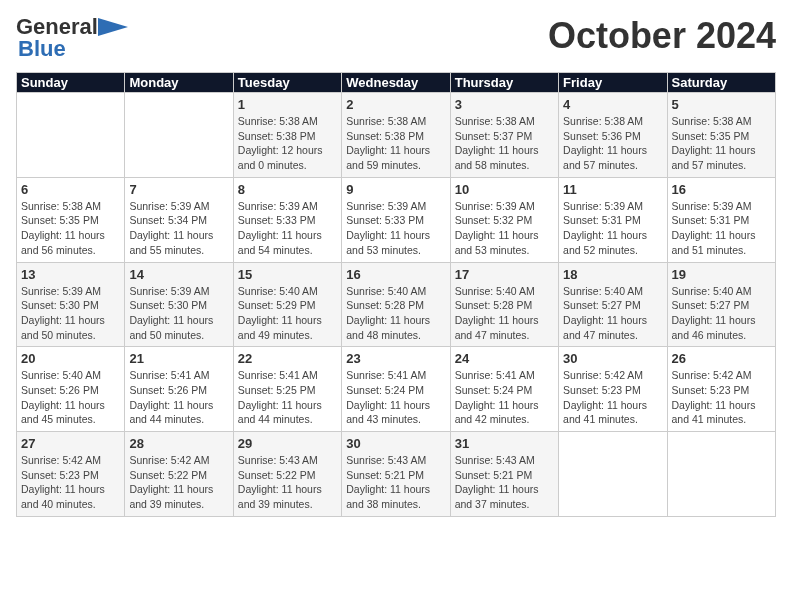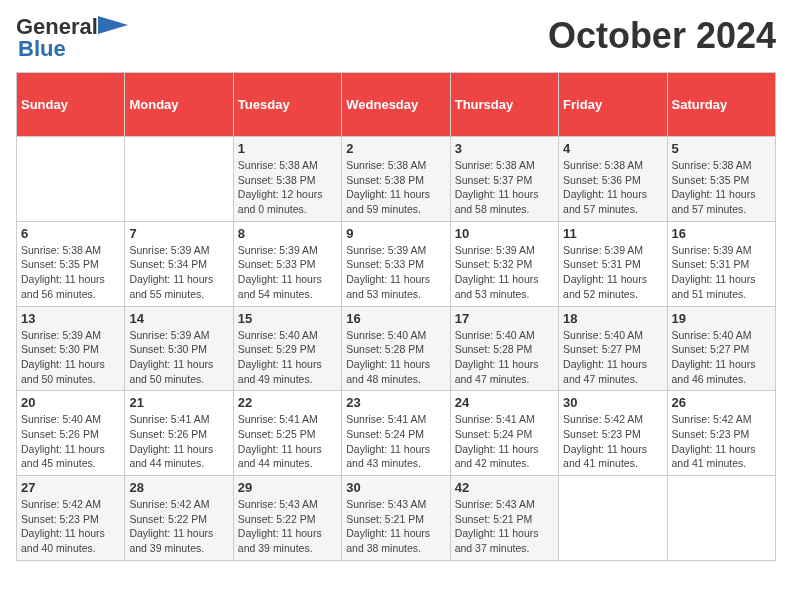--- a/index.html
+++ b/index.html
@@ -40,23 +40,23 @@
       font-size: 16px;
       font-weight: normal;
       color: #555;
     }
     table {
       width: 100%;
       border-collapse: collapse;
       font-size: 11px;
     }
     thead tr th {
-      background-color: #ef4444;
+      background-color: #0f172a;
       color: #fff;
-      padding: 24px 4px;
+      padding: 2px 4px;
       text-align: left;
       font-size: 13px;
       font-weight: bold;
       border: 1px solid #ccc;
     }
     tbody tr td {
       border: 1px solid #ccc;
       padding: 4px;
       vertical-align: top;
       background: #fff;
@@ -77,21 +77,21 @@
       font-size: 10.5px;
       line-height: 1.4;
     }
     .empty-cell { background: #fff !important; }
   </style>
 </head>
 <body>
 
 <div class="header">
   <div class="logo">
-    <div style="display:flex;align-items:flex-start;">
+    <div style="display:flex;align-items:center;">
       <span class="logo-text">General</span>
       <svg width="30" height="18" viewBox="0 0 30 18">
         <polygon points="0,0 30,9 0,18" fill="#2e6db4"></polygon>
       </svg>
     </div>
     <div style="margin-left:2px;">
       <span class="logo-text blue" style="font-size:22px;color:#2e6db4;font-weight:bold;">Blue</span>
     </div>
   </div>
   <div class="title-block">
@@ -237,20 +237,20 @@
         </td>
         <td>
           <span class="cell-date">29</span>
           <div class="cell-info">Sunrise: 5:43 AM<br>Sunset: 5:22 PM<br>Daylight: 11 hours<br>and 39 minutes.</div>
         </td>
         <td>
           <span class="cell-date">30</span>
           <div class="cell-info">Sunrise: 5:43 AM<br>Sunset: 5:21 PM<br>Daylight: 11 hours<br>and 38 minutes.</div>
         </td>
         <td>
-          <span class="cell-date">42</span>
+          <span class="cell-date">31</span>
           <div class="cell-info">Sunrise: 5:43 AM<br>Sunset: 5:21 PM<br>Daylight: 11 hours<br>and 37 minutes.</div>
         </td>
         <td class="empty-cell"></td>
         <td class="empty-cell"></td>
       </tr>
     </tbody>
 </table>
 
 </body></html>

